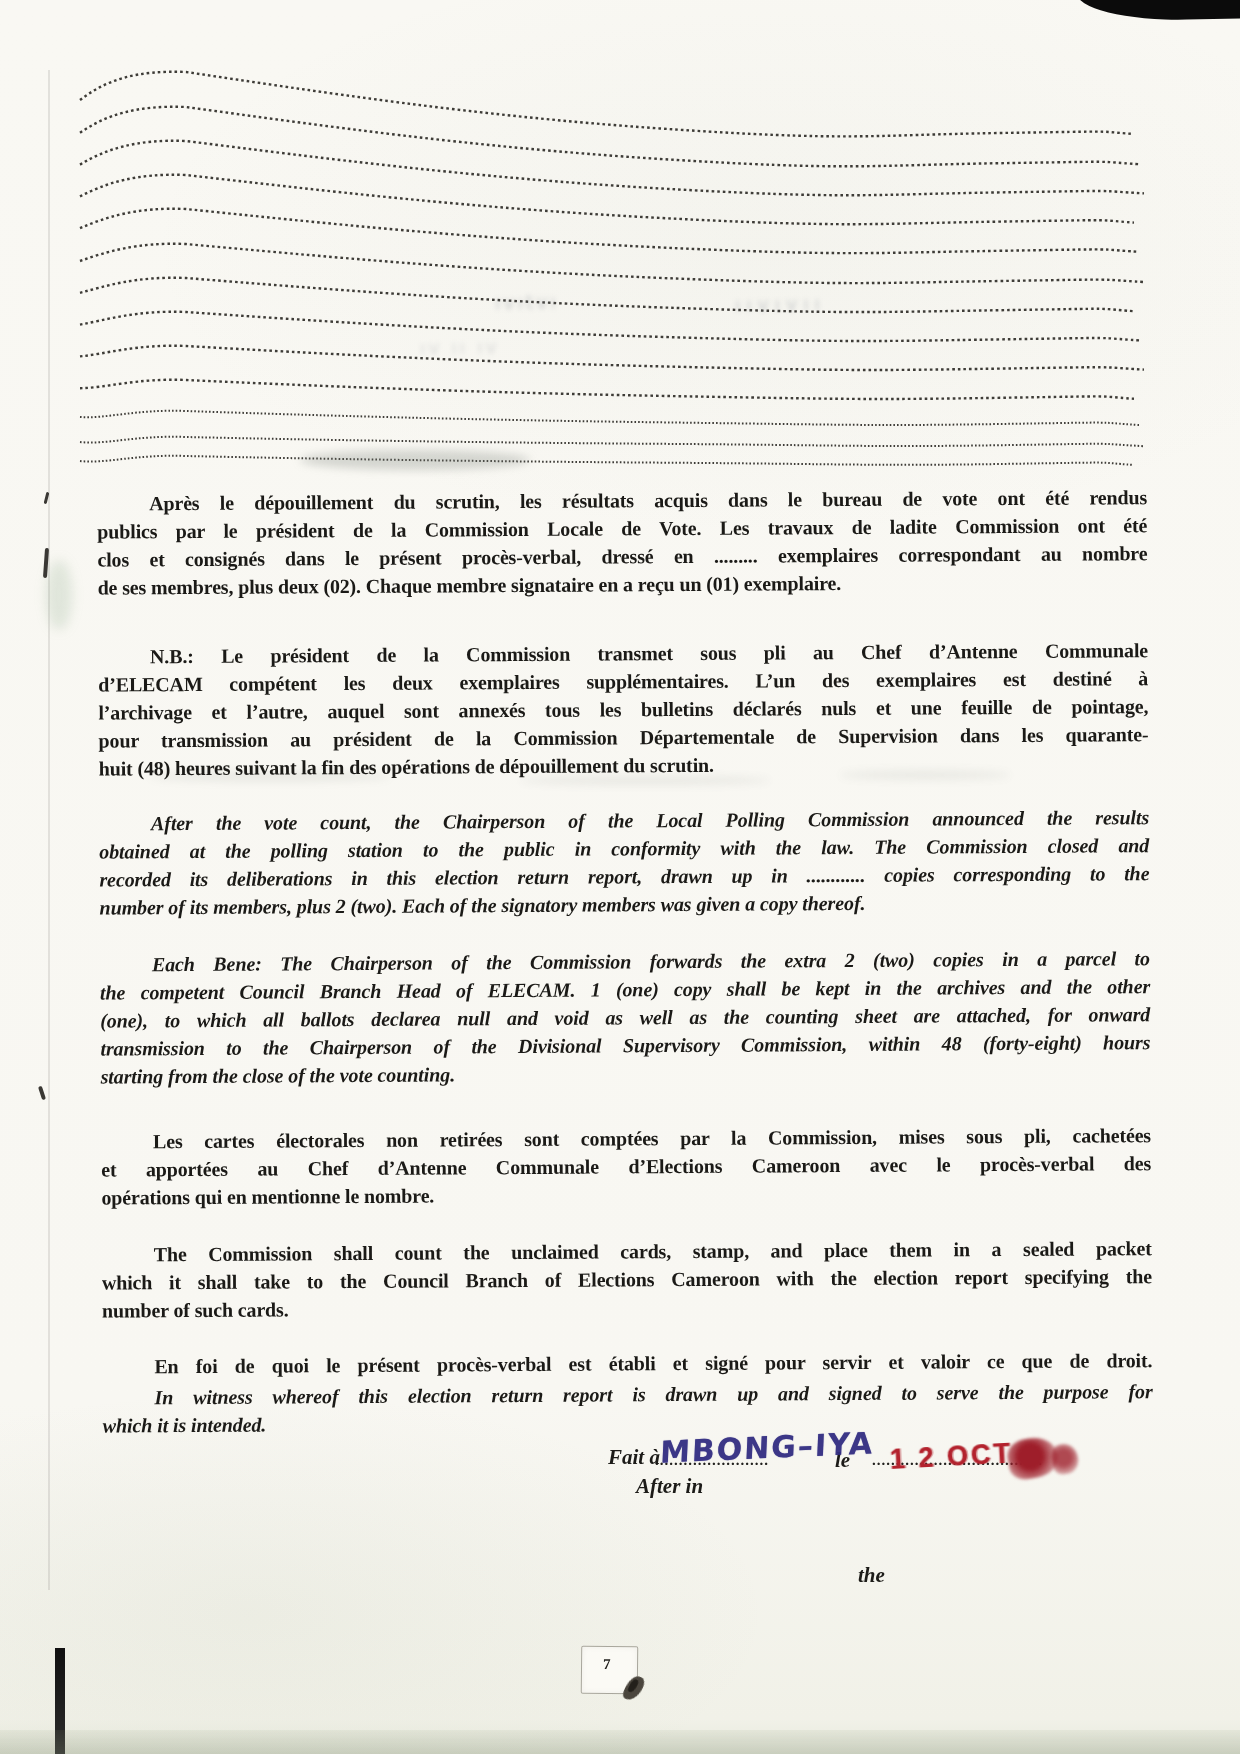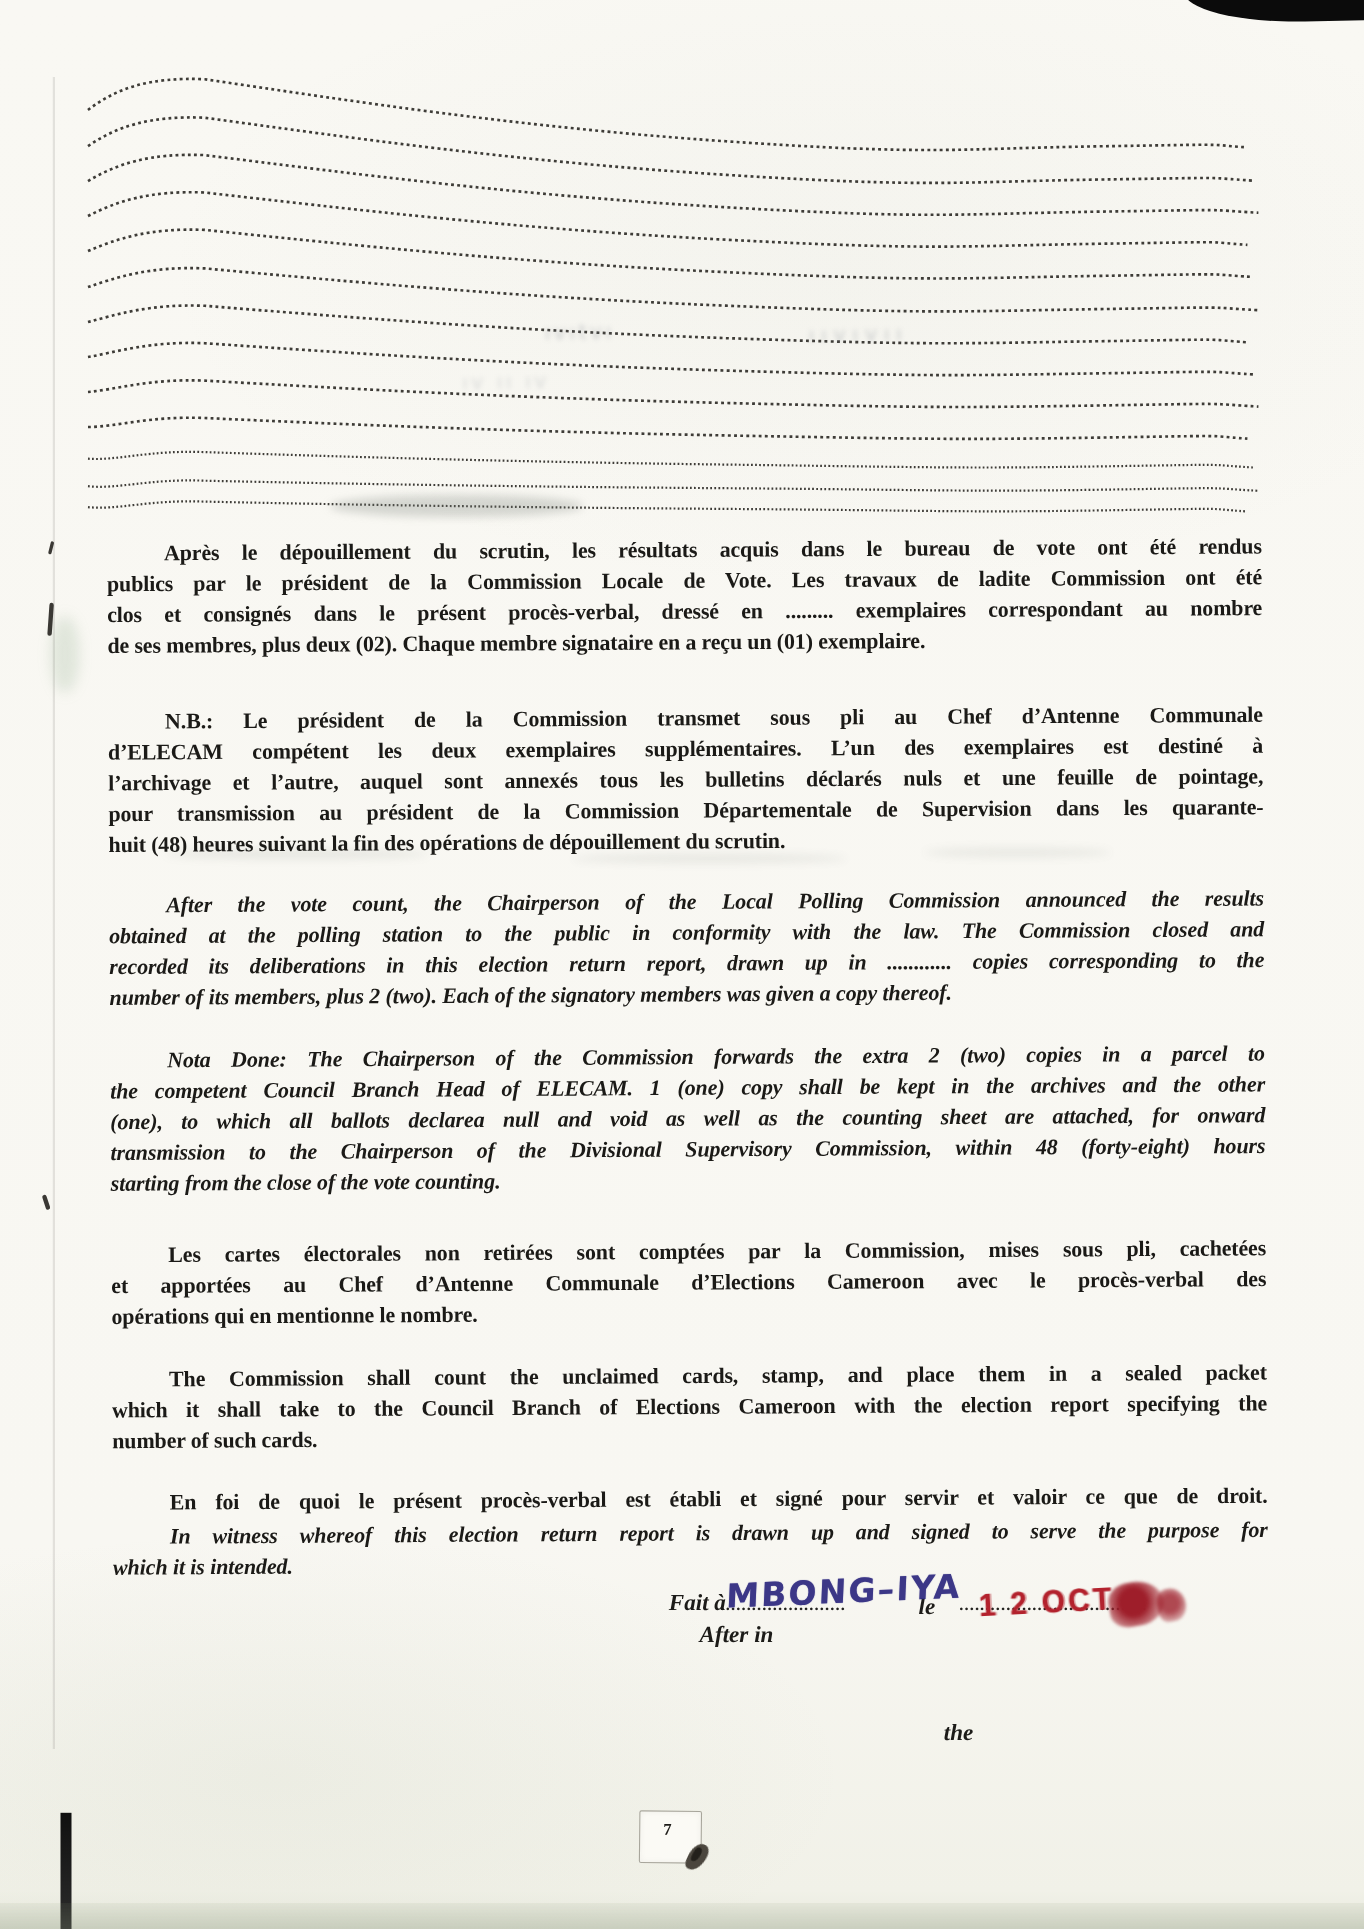--- a/index.html
+++ b/index.html
@@ -119,21 +119,21 @@
         <div class="line">pour transmission au président de la Commission Départementale de Supervision dans les quarante-</div>
         <div class="line last">huit (48) heures suivant la fin des opérations de dépouillement du scrutin.</div>
       </div>
       <div class="para en-i">
         <div class="line indent">After the vote count, the Chairperson of the Local Polling Commission announced the results</div>
         <div class="line">obtained at the polling station to the public in conformity with the law. The Commission closed and</div>
         <div class="line">recorded its deliberations in this election return report, drawn up in ............ copies corresponding to the</div>
         <div class="line last">number of its members, plus 2 (two). Each of the signatory members was given a copy thereof.</div>
       </div>
       <div class="para en-i">
-        <div class="line indent"><b>Nota Done: </b>The Chairperson of the Commission forwards the extra 2 (two) copies in a parcel to</div>
+        <div class="line indent"><b>Each Bene: </b>The Chairperson of the Commission forwards the extra 2 (two) copies in a parcel to</div>
         <div class="line">the competent Council Branch Head of ELECAM. 1 (one) copy shall be kept in the archives and the other</div>
         <div class="line">(one), to which all ballots declarea null and void as well as the counting sheet are attached, for onward</div>
         <div class="line">transmission to the Chairperson of the Divisional Supervisory Commission, within 48 (forty-eight) hours</div>
         <div class="line last">starting from the close of the vote counting.</div>
       </div>
       <div class="para fr">
         <div class="line indent">Les cartes électorales non retirées sont comptées par la Commission, mises sous pli, cachetées</div>
         <div class="line">et apportées au Chef d’Antenne Communale d’Elections Cameroon avec le procès-verbal des</div>
         <div class="line last">opérations qui en mentionne le nombre.</div>
       </div>

